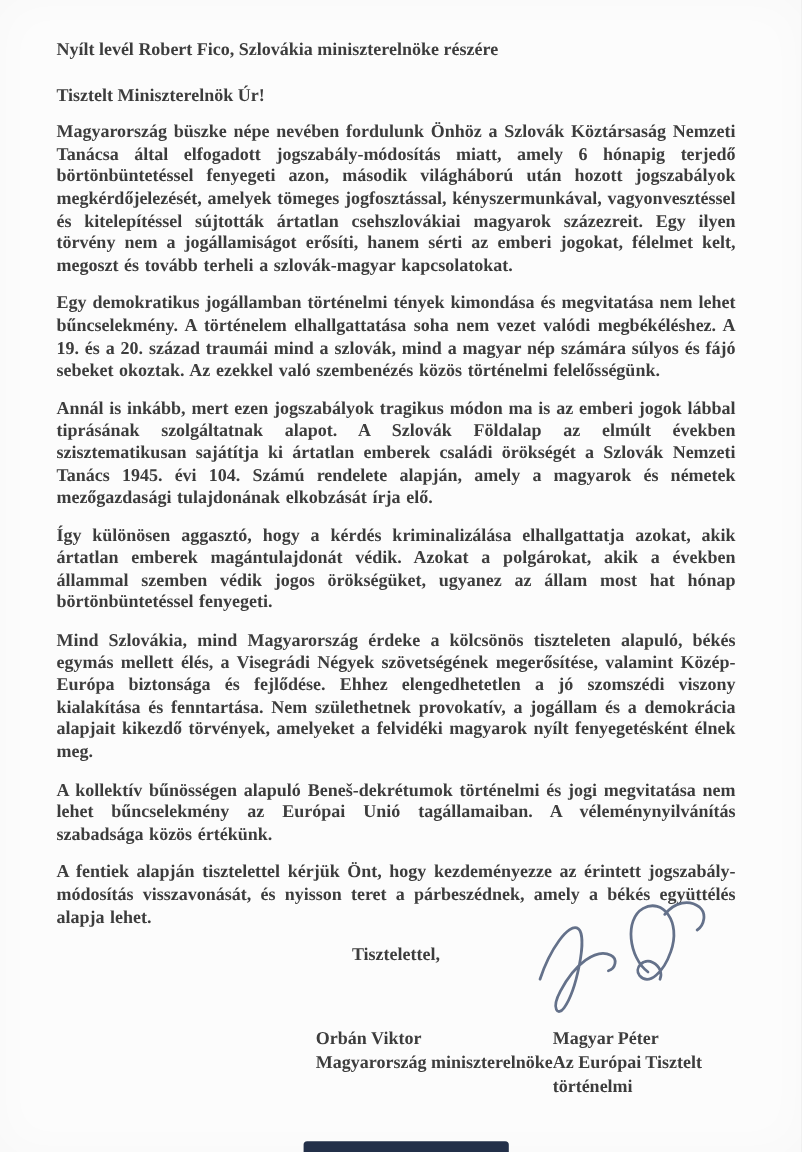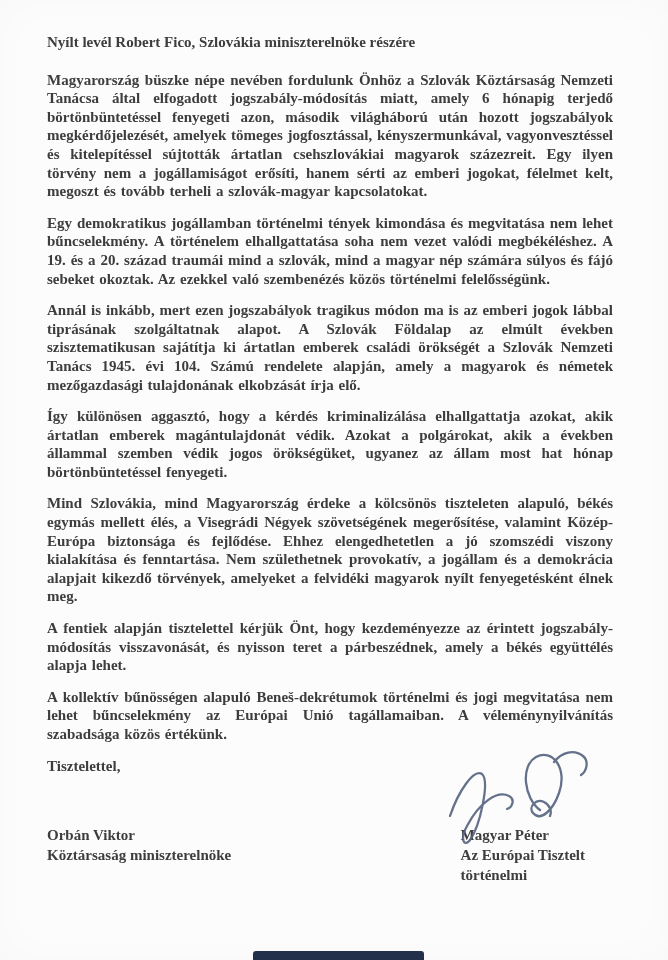--- a/index.html
+++ b/index.html
@@ -20,24 +20,24 @@
     line-height: 18.6px;
     font-weight: bold;
   }
   .recipient { margin: 0 0 19px 0; }
   .salutation { margin: 0 0 12px 0; }
   p.para {
     margin: 0 0 13px 0;
     text-align: justify;
     word-spacing: 1px;
   }
-  .closing { margin: 7px 0 0 0; }
+  .closing { margin: 7px 0 0 0; text-align: center; }
   .sign-row {
     display: flex;
-    justify-content: space-between;
+    justify-content: flex-end;
     align-items: flex-start;
     margin-top: 50px;
   }
   .sign-col { line-height: 20px; }
   .sign-col.right { margin-right: 28px; position: relative; }
   .signature-svg {
     position: absolute;
     left: 440px;
     top: 746px;
     width: 152px;
@@ -55,35 +55,36 @@
   }
 </style>
 </head>
 <body>
 
 <div class="page">
   <div class="content">
 
     <div class="recipient">Nyílt levél Robert Fico, Szlovákia miniszterelnöke részére</div>
 
+    <div class="salutation">Tisztelt Miniszterelnök Úr!</div>
 
     <p class="para">Magyarország büszke népe nevében fordulunk Önhöz a Szlovák Köztársaság Nemzeti Tanácsa által elfogadott jogszabály-módosítás miatt, amely 6 hónapig terjedő börtönbüntetéssel fenyegeti azon, második világháború után hozott jogszabályok megkérdőjelezését, amelyek tömeges jogfosztással, kényszermunkával, vagyonvesztéssel és kitelepítéssel sújtották ártatlan csehszlovákiai magyarok százezreit. Egy ilyen törvény nem a jogállamiságot erősíti, hanem sérti az emberi jogokat, félelmet kelt, megoszt és tovább terheli a szlovák-magyar kapcsolatokat.</p>
     <p class="para">Egy demokratikus jogállamban történelmi tények kimondása és megvitatása nem lehet bűncselekmény. A történelem elhallgattatása soha nem vezet valódi megbékéléshez. A 19. és a 20. század traumái mind a szlovák, mind a magyar nép számára súlyos és fájó sebeket okoztak. Az ezekkel való szembenézés közös történelmi felelősségünk.</p>
     <p class="para">Annál is inkább, mert ezen jogszabályok tragikus módon ma is az emberi jogok lábbal tiprásának szolgáltatnak alapot. A Szlovák Földalap az elmúlt években szisztematikusan sajátítja ki ártatlan emberek családi örökségét a Szlovák Nemzeti Tanács 1945. évi 104. Számú rendelete alapján, amely a magyarok és németek mezőgazdasági tulajdonának elkobzását írja elő.</p>
     <p class="para">Így különösen aggasztó, hogy a kérdés kriminalizálása elhallgattatja azokat, akik ártatlan emberek magántulajdonát védik. Azokat a polgárokat, akik a években állammal szemben védik jogos örökségüket, ugyanez az állam most hat hónap börtönbüntetéssel fenyegeti.</p>
     <p class="para">Mind Szlovákia, mind Magyarország érdeke a kölcsönös tiszteleten alapuló, békés egymás mellett élés, a Visegrádi Négyek szövetségének megerősítése, valamint Közép-Európa biztonsága és fejlődése. Ehhez elengedhetetlen a jó szomszédi viszony kialakítása és fenntartása. Nem születhetnek provokatív, a jogállam és a demokrácia alapjait kikezdő törvények, amelyeket a felvidéki magyarok nyílt fenyegetésként élnek meg.</p>
+    <p class="para">A kollektív bűnösségen alapuló Beneš-dekrétumok történelmi és jogi megvitatása nem lehet bűncselekmény az Európai Unió tagállamaiban. A véleménynyilvánítás szabadsága közös értékünk.</p>
     <p class="para">A fentiek alapján tisztelettel kérjük Önt, hogy kezdeményezze az érintett jogszabály-módosítás visszavonását, és nyisson teret a párbeszédnek, amely a békés együttélés alapja lehet.</p>
-    <p class="para">A kollektív bűnösségen alapuló Beneš-dekrétumok történelmi és jogi megvitatása nem lehet bűncselekmény az Európai Unió tagállamaiban. A véleménynyilvánítás szabadsága közös értékünk.</p>
 
     <div class="closing">Tisztelettel,</div>
 
     <div class="sign-row">
       <div class="sign-col left">
         <div>Orbán Viktor</div>
-        <div>Köztársaság miniszterelnöke</div>
+        <div>Magyarország miniszterelnöke</div>
       </div>
       <div class="sign-col right">
         <div>Magyar Péter</div>
         <div>Az Európai Tisztelt</div>
         <div>történelmi</div>
       </div>
     </div>
   </div>
 
   <svg class="signature-svg" viewBox="0 0 152 106">

